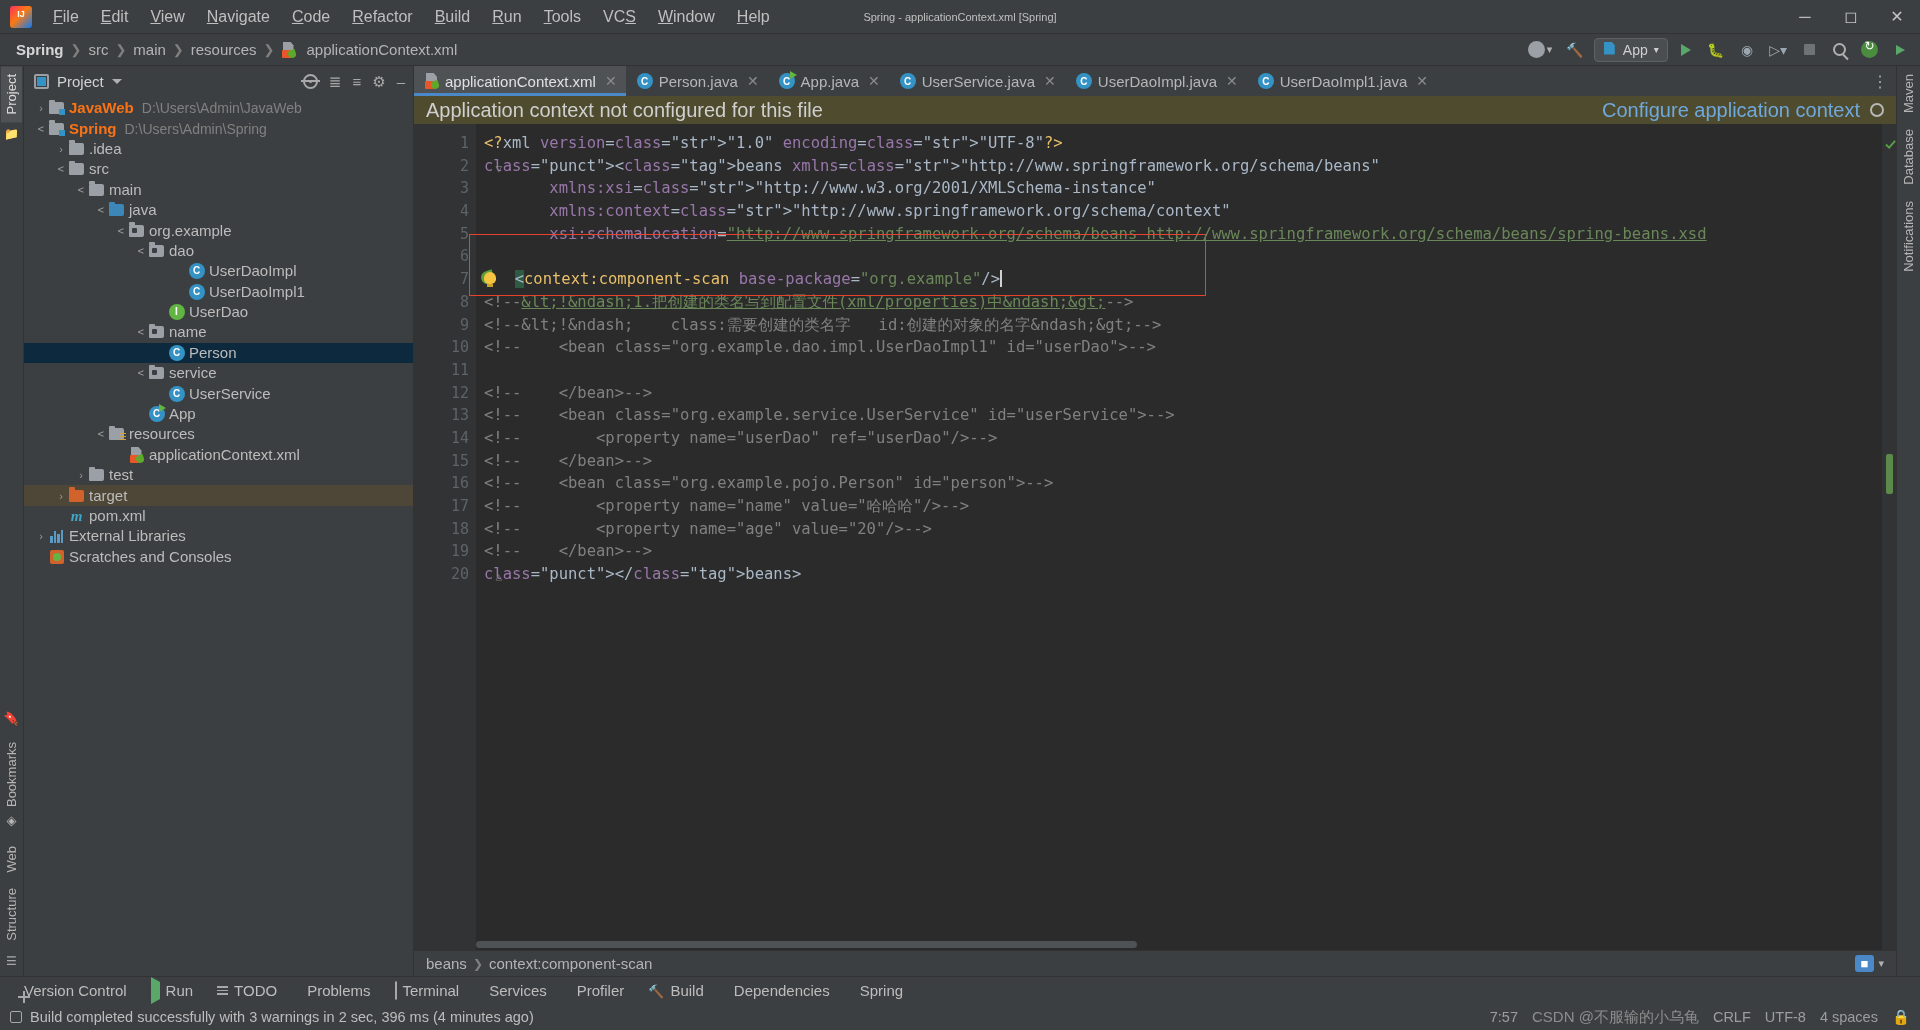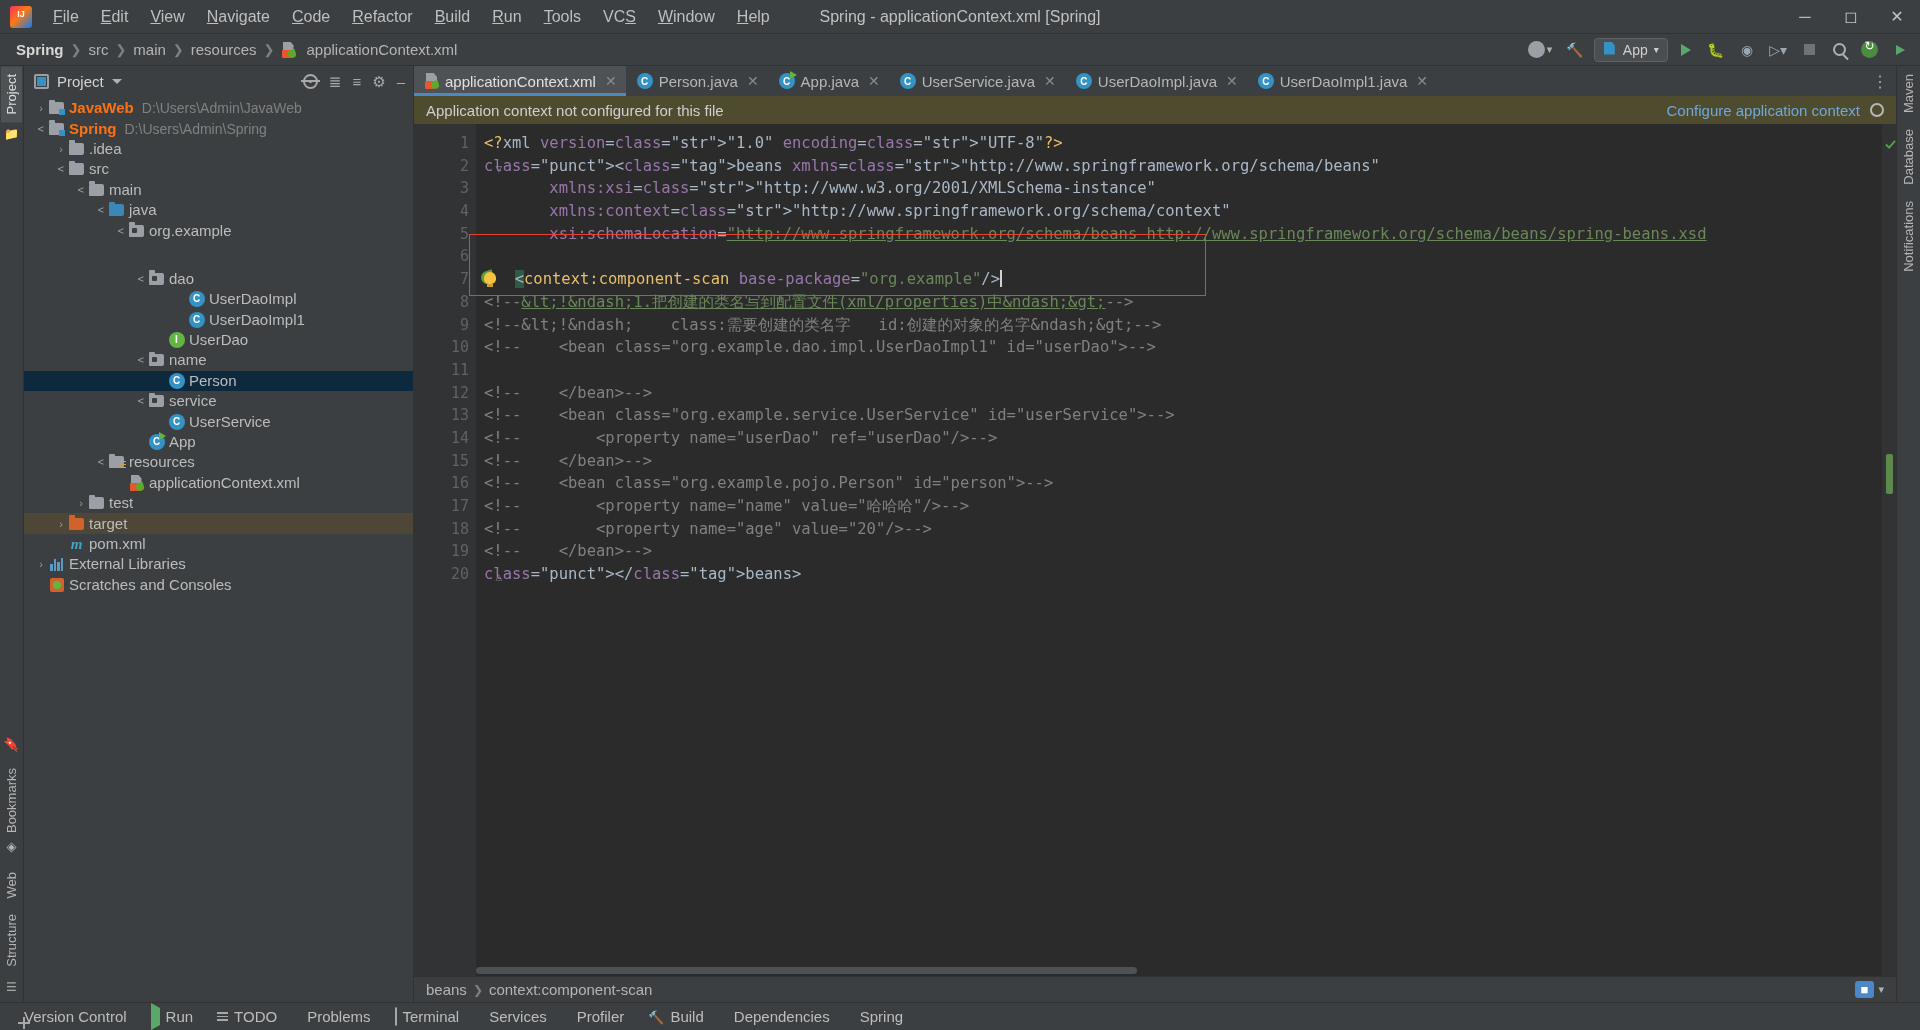--- a/index.html
+++ b/index.html
@@ -27,21 +27,21 @@
     content:"IJ"; position:absolute; left:0;right:0;top:3px;
     font-size:9px; font-weight:bold; color:#fff; text-align:center;
     font-family:"Liberation Sans",sans-serif;
   }
   .menubar{ display:flex; align-items:center; gap:0; }
   .menu-item{
     padding:4px 11px; font-size:16px; color:#bfbfbf; cursor:default; line-height:20px;
   }
   .menu-item u{ text-decoration:underline; }
   .win-title{
-    position:absolute; left:0; right:0; text-align:center; font-size:16px;
+    position:absolute; left:0; right:0; text-align:center; font-size:11px;
     color:#c0c0c0; pointer-events:none;
   }
   .win-btns{ margin-left:auto; display:flex; align-items:center; z-index:3; }
   .win-btn{
     width:46px;height:32px;display:flex;align-items:center;justify-content:center;
     color:#c4c4c4;font-size:16px;
   }
 
   
   .navbar{
@@ -185,21 +185,21 @@
     display:flex;align-items:center;justify-content:center;font-weight:bold;flex:0 0 16px;position:relative;
   }
   .jico.run:after{
     content:"";position:absolute;right:-2px;top:-2px;width:0;height:0;
     border-left:7px solid #62b543;border-top:4px solid transparent;border-bottom:4px solid transparent;
   }
   .tabbar-right{ margin-left:auto;display:flex;align-items:center;padding:0 8px;color:#a8a8a8; }
 
   .banner{
     height:28px;background:#4e4b2f;display:flex;align-items:center;padding:0 12px;
-    font-size:15px;color:#cfcfcf;flex:0 0 28px;
+    font-size:20px;color:#cfcfcf;flex:0 0 28px;
   }
   .banner .right{ margin-left:auto;display:flex;align-items:center;gap:10px; }
   .banner a{ color:#6fa8dc;text-decoration:none; }
   .gear{ width:14px;height:14px;border:2px solid #b7b7b7;border-radius:50%; }
 
   .editwrap{ flex:1 1 auto;display:flex;min-height:0;position:relative;background:#2b2b2b; }
   .gutter{
     width:62px;flex:0 0 62px;background:#313335;color:#606366;font-size:15px;
     font-family:"DejaVu Sans Mono",monospace;text-align:right;padding-top:8px;position:relative;
   }
@@ -426,21 +426,21 @@
             </span>
             <span class="tlabel">java</span>
           </div>
           <div class="trow" style="padding-left: 90px;">
             <span class="arrow" style="transform: rotate(90deg);">˅</span>
             <span class="tico">
               <span class="fold pkg"></span>
             </span>
             <span class="tlabel">org.example</span>
           </div>
-          <div class="trow" style="padding-left: 110px; margin-top: 28px;">
+          <div class="trow" style="padding-left: 110px;">
             <span class="arrow" style="transform: rotate(90deg);">˅</span>
             <span class="tico">
               <span class="fold pkg"></span>
             </span>
             <span class="tlabel">dao</span>
           </div>
           <div class="trow" style="padding-left: 150px;">
             <span class="arrow ph">​</span>
             <span class="tico">
               <span class="cbadge">C</span>
@@ -704,13 +704,25 @@
       <div class="twb">
         <span><span class="circ-ic" style="border-radius:2px;background:#9aa7b0;"></span></span>
         <span>Dependencies</span>
       </div>
       <div class="twb">
         <span><span class="leaf-ic"></span></span>
         <span>Spring</span>
       </div>
     </div>
 
+  <div class="statusbar">
+    <span class="sb-ic"></span>
+    <span>Build completed successfully with 3 warnings in 2 sec, 396 ms (4 minutes ago)</span>
+    <span class="sb-right">
+      <span>7:57</span>
+      <span class="watermark">CSDN @不服输的小乌龟</span>
+      <span>CRLF</span>
+      <span>UTF-8</span>
+      <span>4 spaces</span>
+      <span>🔒</span>
+    </span>
+  </div>
 </div>
 
 </body></html>

